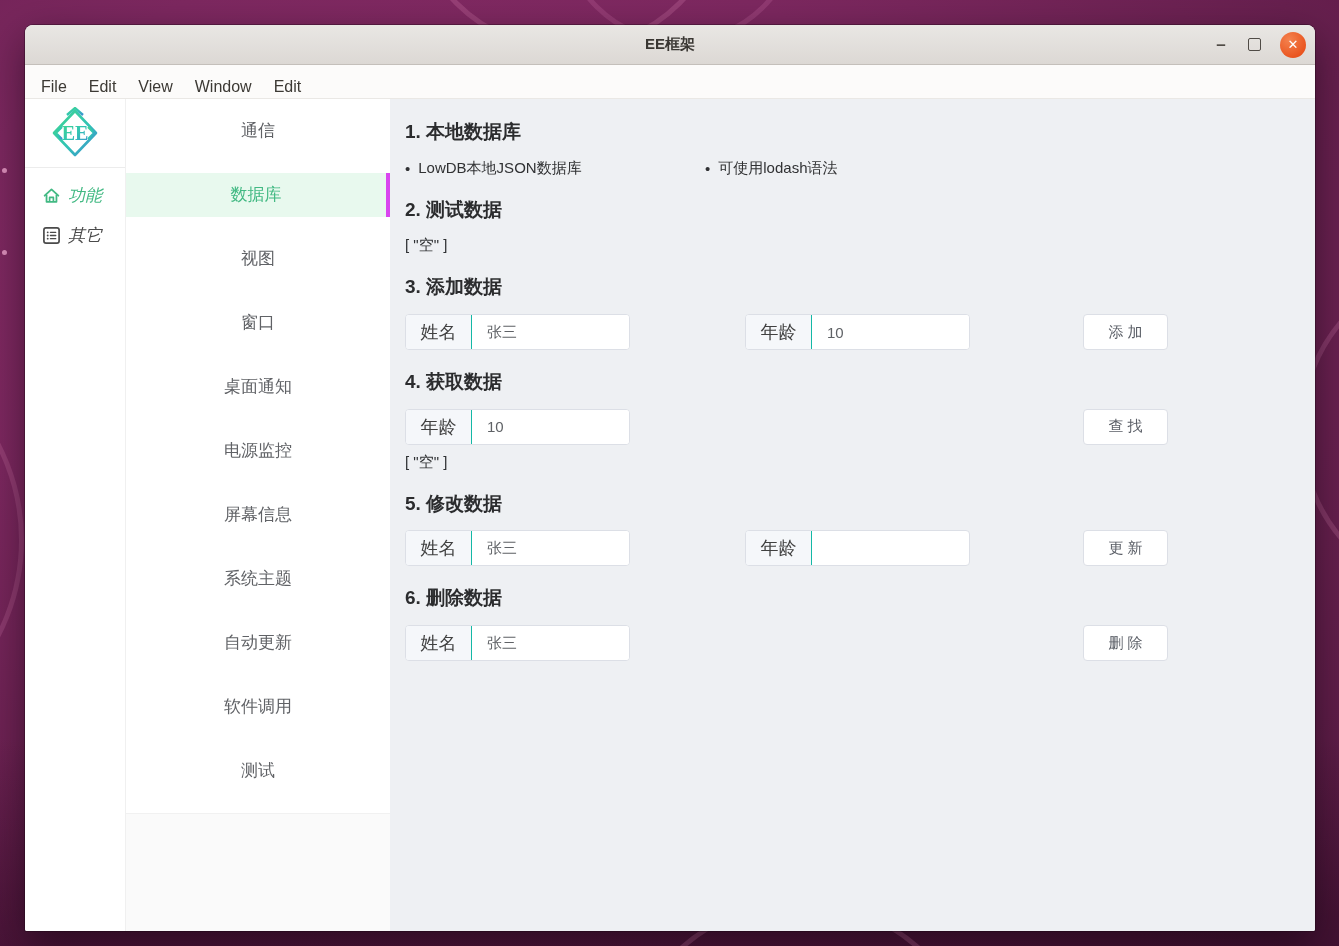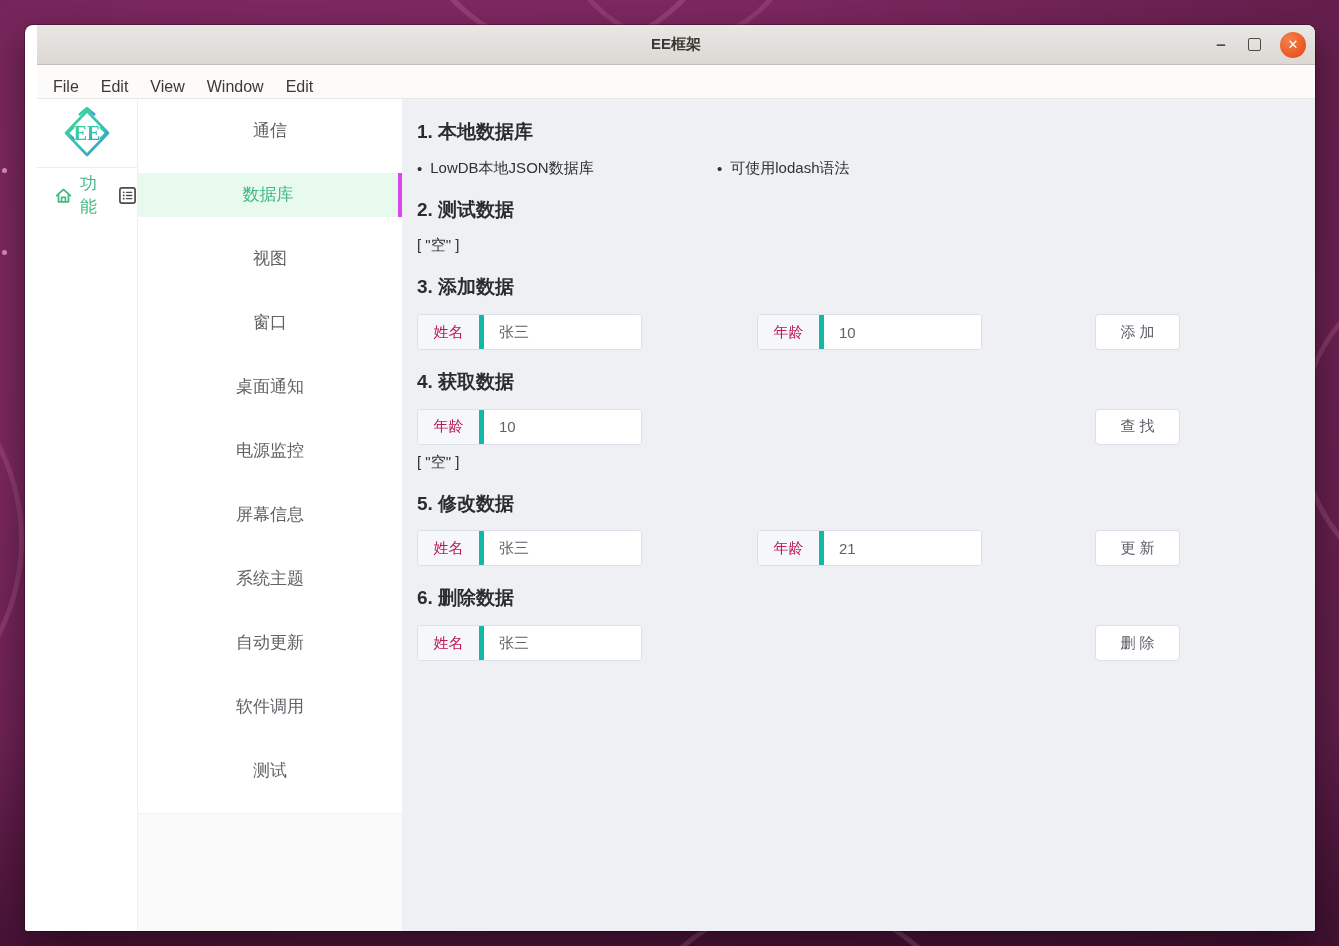--- a/index.html
+++ b/index.html
@@ -23,21 +23,21 @@
   .wdot { position: absolute; width: 5px; height: 5px; border-radius: 50%; background: #dd8fbc; }
   .wdot.d1 { left: 2px; top: 168px; }
   .wdot.d2 { left: 2px; top: 250px; }
 
   
   .window {
     position: absolute; left: 25px; top: 25px; width: 1290px; height: 906px;
     border-radius: 8px 8px 2px 2px; overflow: hidden;
     background: #fff;
     box-shadow: 0 14px 42px rgba(10,0,8,0.5), 0 0 0 1px rgba(30,5,22,0.35);
-    display: flex; flex-direction: column; padding-left: 12px;
+    display: flex; flex-direction: column;
   }
 
   
   .titlebar {
     height: 40px; flex: 0 0 40px; position: relative;
     background: linear-gradient(#e9e7e4, #dcd8d4);
     border-bottom: 1px solid #c4bfba;
     display: flex; align-items: center; justify-content: center;
   }
   .titlebar .title { font-size: 15px; font-weight: bold; color: #3a3733; }
@@ -56,21 +56,21 @@
     display: flex; align-items: center; padding-left: 5px; font-size: 16px; color: #3c3934;
   }
   .menu-item { padding: 3px 11px; border-radius: 3px; cursor: pointer; margin-top: 11px; }
 
   
   .app-body { flex: 1; display: flex; min-height: 0; }
 
   
   .rail { width: 100px; flex: 0 0 100px; background: #fff; display: flex; flex-direction: column; }
   .rail-logo { height: 69px; flex: 0 0 69px; display: flex; align-items: center; justify-content: center; border-bottom: 1px solid #ececec; }
-  .rail-items { padding-top: 9px; display: flex; gap: 4px; }
+  .rail-items { padding-top: 9px; display: flex; flex-direction: column; gap: 4px; font-style: italic; }
   .rail-item { display: flex; align-items: center; gap: 7px; height: 36px; padding-left: 17px; font-size: 17px; color: #4a4a4a; cursor: pointer; }
   .rail-item.active { color: #42b983; }
   .rail-item svg { flex: 0 0 auto; }
 
   
   .nav { width: 265px; flex: 0 0 265px; background: #fff; border-left: 1px solid #f0f0f0; display: flex; flex-direction: column; }
   .nav-list { padding-top: 10px; }
   .nav-item {
     height: 44px; line-height: 44px; margin-bottom: 20px; text-align: center;
     font-size: 17px; color: #606266; cursor: pointer;
@@ -87,22 +87,22 @@
   .bullet .b-dot { margin-right: 8px; font-size: 15px; }
   .out { font-size: 15px; color: #2f3133; margin: 2px 0 4px; }
   .row { position: relative; height: 36px; margin-bottom: 8px; }
   .group {
     position: absolute; top: 0; height: 36px; width: 225px; display: flex;
     border: 1px solid #dcdfe6; border-radius: 4px; background: #fff; overflow: hidden;
   }
   .group.g1 { left: 0; }
   .group.g2 { left: 340px; }
   .prepend {
-    width: 66px; flex: 0 0 66px; background: #f5f7fa; border-right: 5px solid #14b8a6;
-    color: #be185d; font-size: 15px; display: flex; align-items: center; justify-content: center;
+    width: 66px; flex: 0 0 66px; background: #f5f7fa; border-right: 1px solid #14b8a6;
+    color: #404040; font-size: 18px; display: flex; align-items: center; justify-content: center;
   }
   .group input {
     flex: 1; min-width: 0; border: none; outline: none; padding: 0 15px;
     font-size: 15px; color: #5f6266; font-family: Liberation Sans, sans-serif; background: #fff;
   }
   .act-btn {
     position: absolute; left: 678px; top: 0; width: 85px; height: 36px;
     border: 1px solid #dcdfe6; border-radius: 4px; background: #fff;
     color: #5a5e66; font-size: 15px; font-family: inherit; cursor: pointer;
   }
@@ -237,21 +237,20 @@
         <div class="out">[ "空" ]</div>
 
         <div class="sec-h">5. 修改数据</div>
         <div class="row">
           <div class="group g1">
             <span class="prepend">姓名</span>
             <input value="张三" style="">
           </div>
           <div class="group g2">
             <span class="prepend">年龄</span>
-            <input value="21" style="">
           </div>
           <button class="act-btn">更 新</button>
         </div>
 
         <div class="sec-h">6. 删除数据</div>
         <div class="row">
           <div class="group g1">
             <span class="prepend">姓名</span>
             <input value="张三" style="">
           </div>

